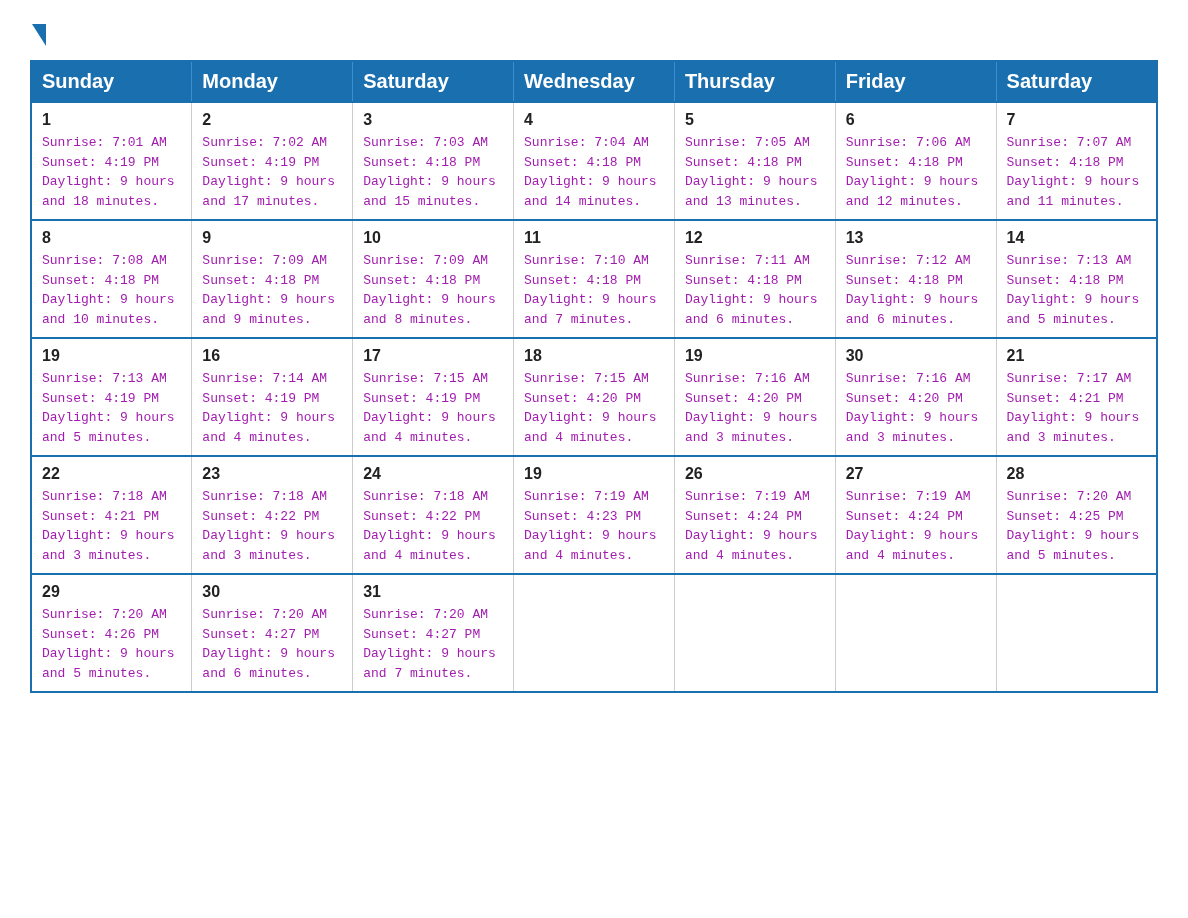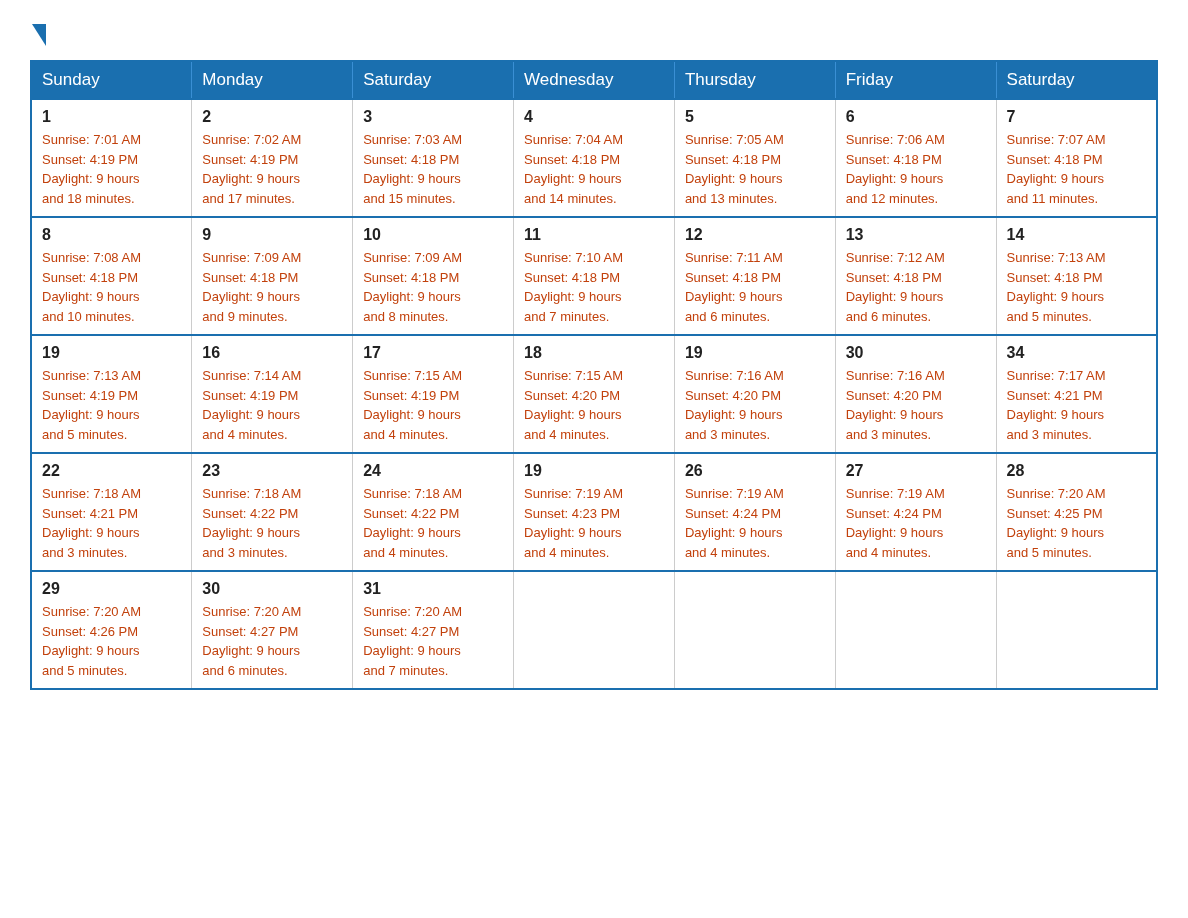--- a/index.html
+++ b/index.html
@@ -63,22 +63,22 @@
     table {
       width: 100%;
       border-collapse: collapse;
       border: 2px solid #1a6faf;
     }
     thead tr {
       background-color: #1a6faf;
     }
     thead th {
       color: #fff;
-      font-size: 17px;
-      font-weight: normal;
+      font-size: 20px;
+      font-weight: bold;
       padding: 8px 10px;
       text-align: left;
       border-right: 1px solid #3a8fd4;
     }
     thead th:last-child {
       border-right: none;
     }
     tbody tr {
       border-top: 2px solid #1a6faf;
     }
@@ -95,21 +95,22 @@
     }
     .day-num {
       font-size: 16px;
       font-weight: bold;
       margin-bottom: 4px;
       display: block;
     }
     .day-info {
       font-size: 13px;
       line-height: 1.5;
-      color: #c2410c;
+      color: #a21caf;
+      font-family: Liberation Mono, monospace;
     }
   </style>
 </head>
 <body>
 
 <div class="header">
   <div class="logo">
     <div class="logo-top">
       <span class="logo-text-general"></span>
       <div class="logo-arrow"></div>
@@ -216,21 +217,21 @@
         </td>
         <td>
           <span class="day-num">19</span>
           <div class="day-info">Sunrise: 7:16 AM<br>Sunset: 4:20 PM<br>Daylight: 9 hours<br>and 3 minutes.</div>
         </td>
         <td>
           <span class="day-num">30</span>
           <div class="day-info">Sunrise: 7:16 AM<br>Sunset: 4:20 PM<br>Daylight: 9 hours<br>and 3 minutes.</div>
         </td>
         <td>
-          <span class="day-num">34</span>
+          <span class="day-num">21</span>
           <div class="day-info">Sunrise: 7:17 AM<br>Sunset: 4:21 PM<br>Daylight: 9 hours<br>and 3 minutes.</div>
         </td>
       </tr>
       <tr>
         <td>
           <span class="day-num">22</span>
           <div class="day-info">Sunrise: 7:18 AM<br>Sunset: 4:21 PM<br>Daylight: 9 hours<br>and 3 minutes.</div>
         </td>
         <td>
           <span class="day-num">23</span>

